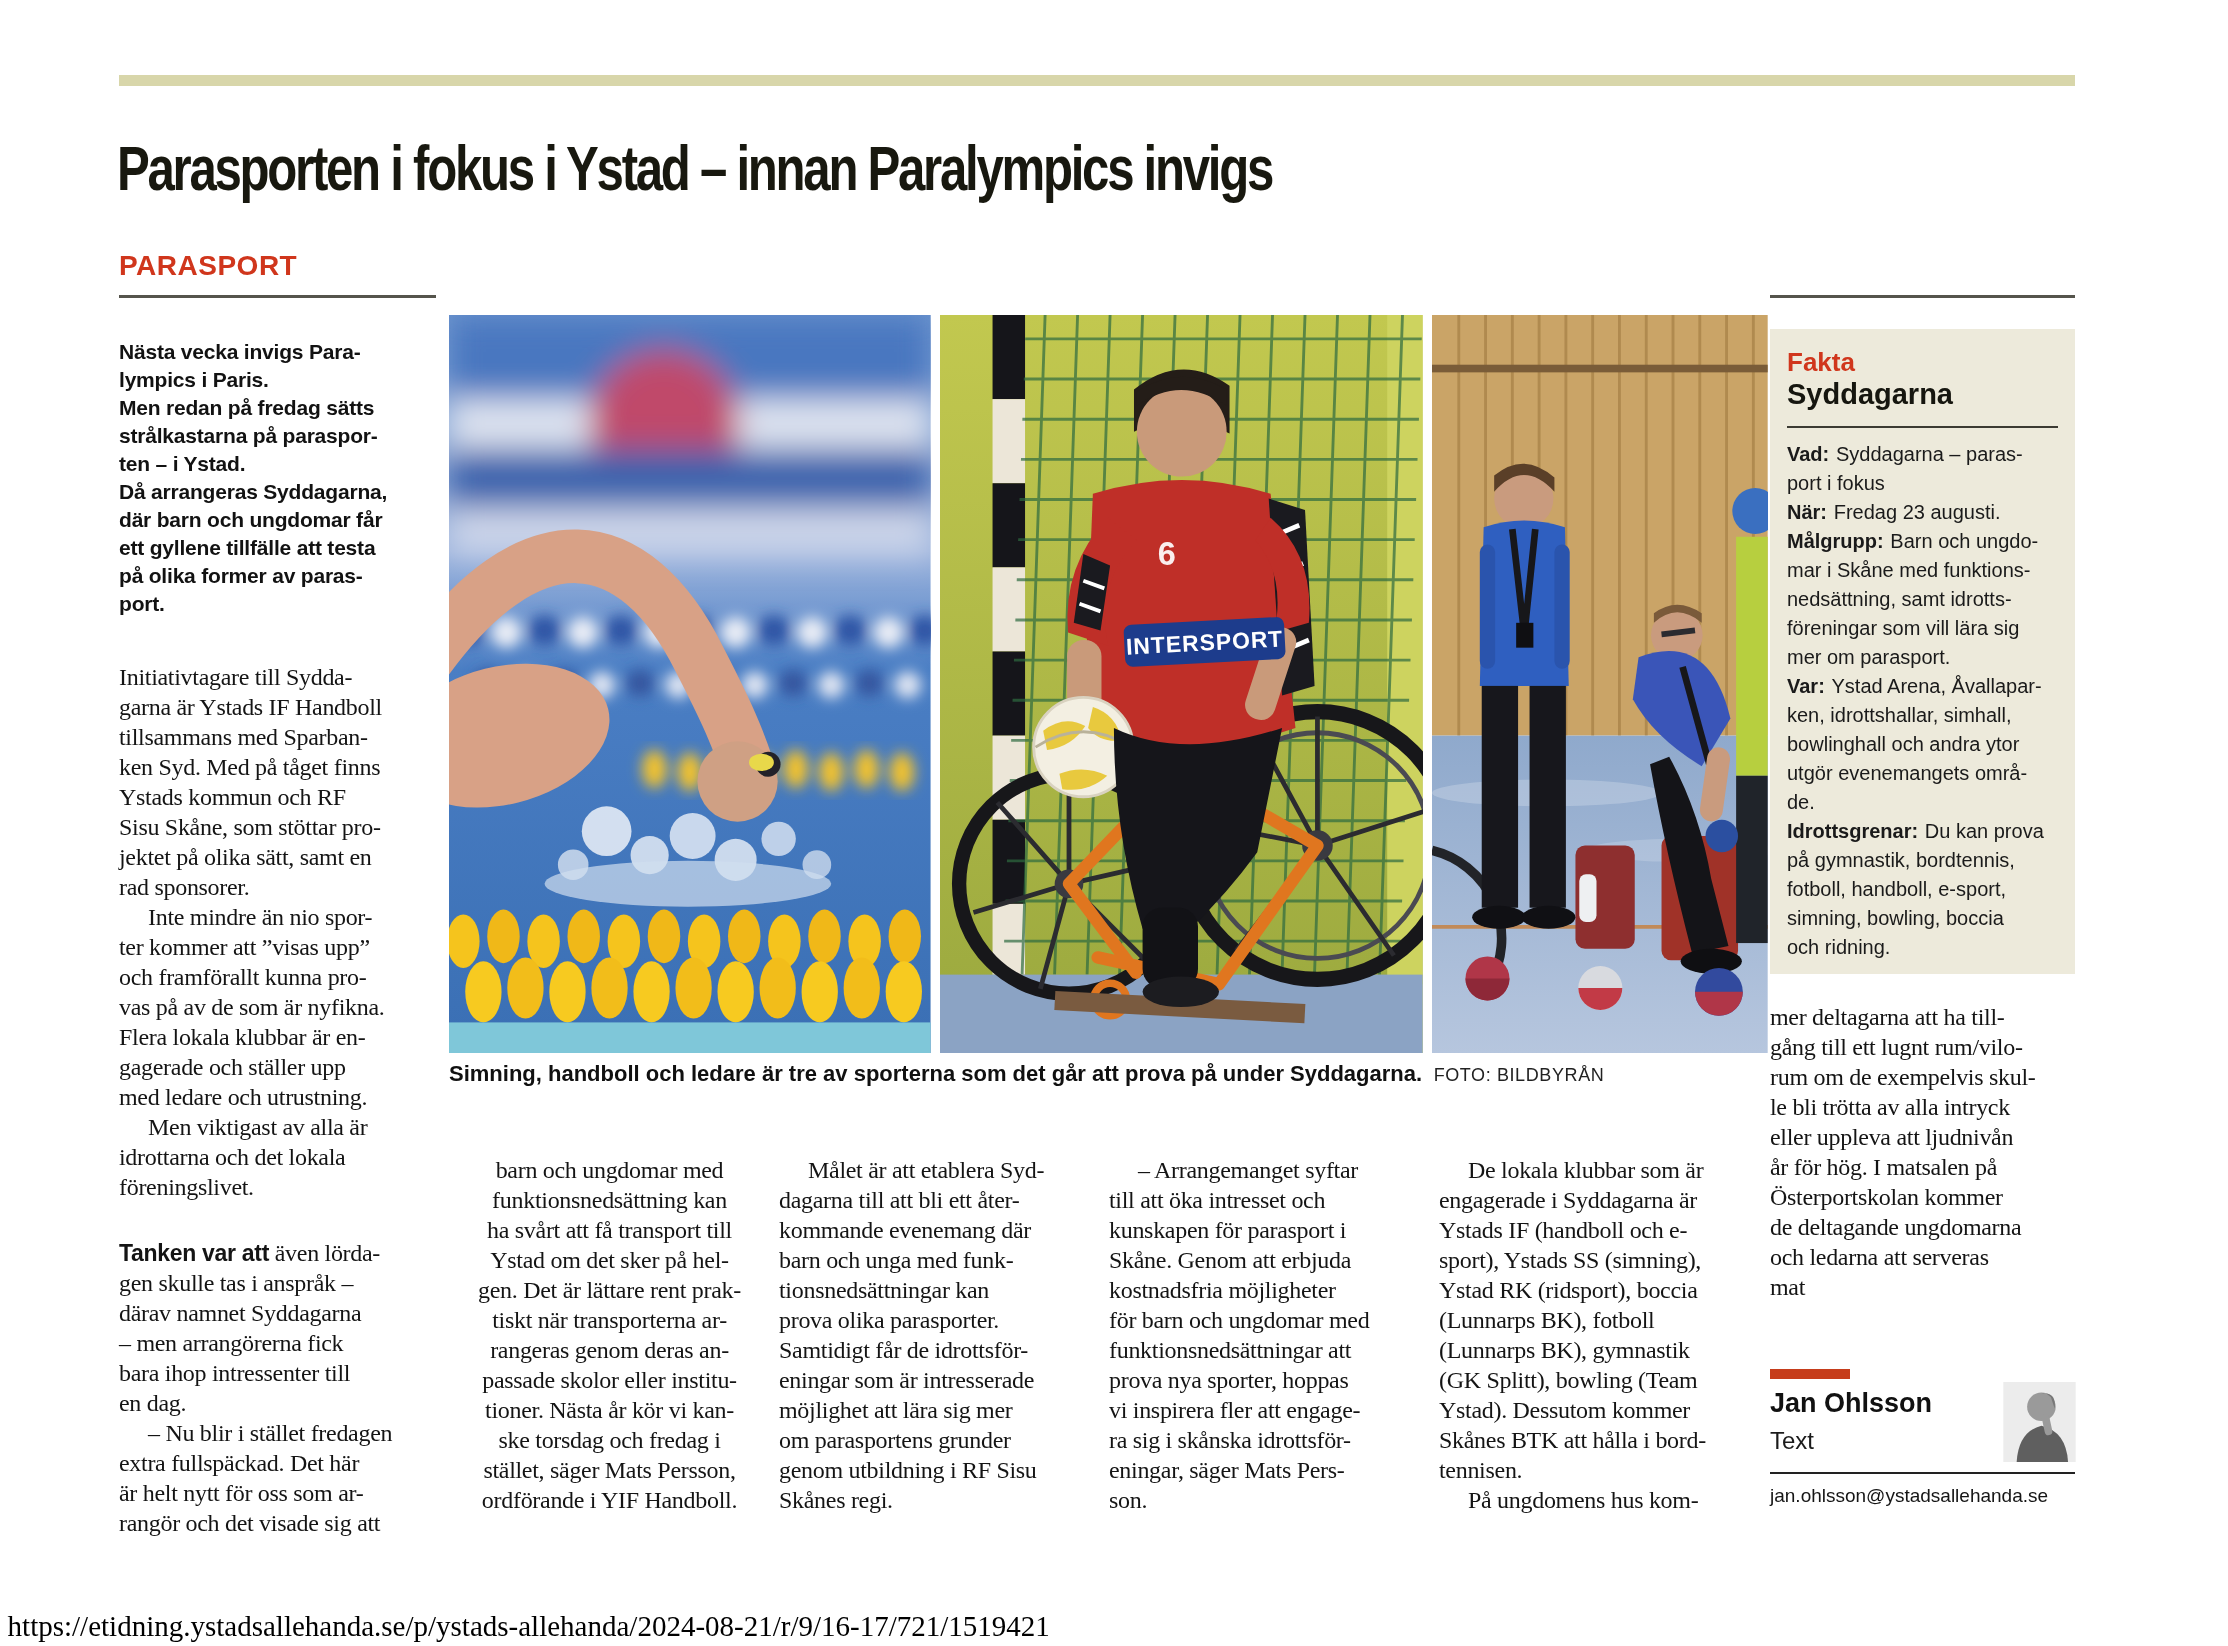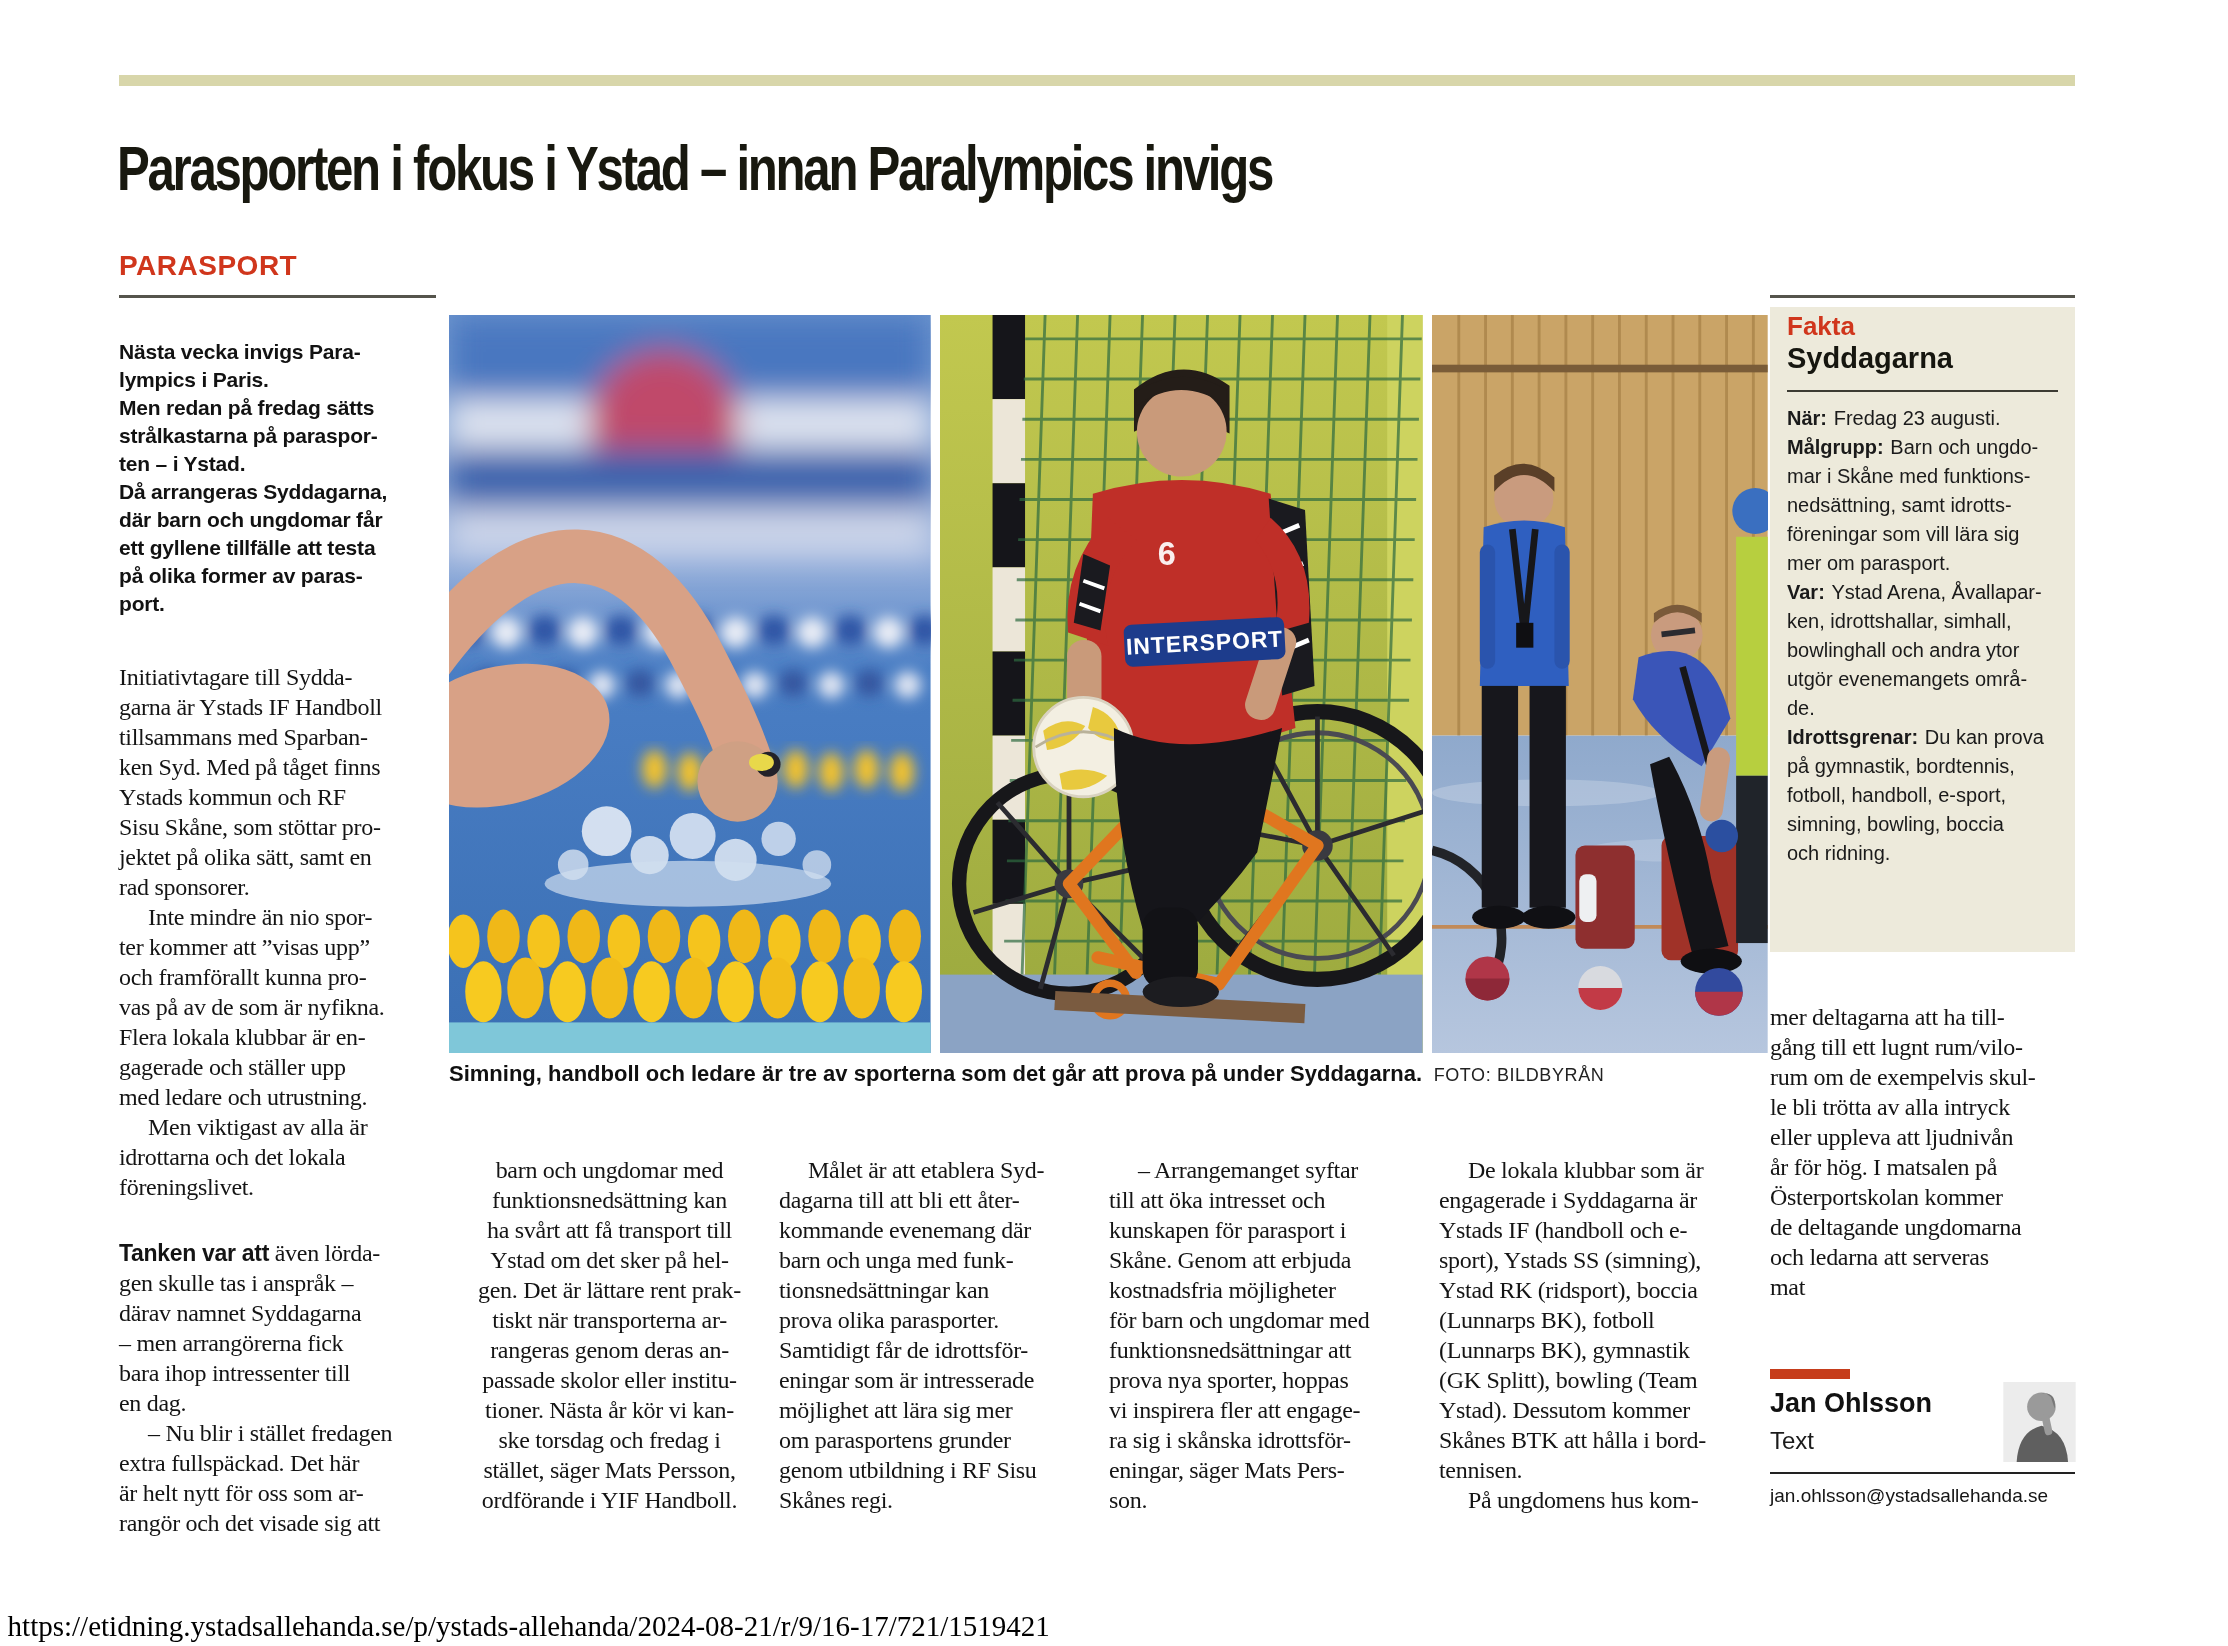--- a/index.html
+++ b/index.html
@@ -45,22 +45,22 @@
   .panel{height:100%;overflow:hidden;margin:0;padding:0;}
   .panel svg{width:100%;height:100%;display:block;}
   .p1{width:482px;} .p2{width:483px;} .p3{width:336px;}
   .caption{left:449px;top:1061px;width:1319px;font-size:22px;font-weight:700;color:#101010;}
   .credit{font-size:18px;font-weight:400;color:#222;letter-spacing:0.6px;margin-left:11.5px;}
   
   .colA{left:449px;top:1155px;text-align:center;} .colB{left:779px;top:1155px;}
   .colC{left:1109px;top:1155px;} .colD{left:1439px;top:1155px;}
   
   .fakta{
-    left:1770px;top:307px;width:305px;height:645px;background:var(--faktabg);
-    box-sizing:border-box;padding:5px 17px;
+    left:1770px;top:329px;width:305px;height:645px;background:var(--faktabg);
+    box-sizing:border-box;padding:19px 17px;
   }
   .fakta-label{color:var(--red);font-weight:700;font-size:26px;line-height:29px;}
   .fakta-title{font-weight:700;font-size:29px;line-height:34px;color:#16160f;}
   .fakta-rule{height:1.9px;background:#3c3b33;margin:15.3px 0 11.5px;}
   .fakta-item{font-size:20px;line-height:29px;color:#1a1a1a;}
   .fakta-item .fl{font-weight:700;margin-right:6.7px;}
   .fakta-item .ft{white-space:pre-line;}
   .col6{left:1770px;top:1002px;width:305px;}
   
   .byline-bar{left:1770px;top:1369px;width:80px;height:9.6px;background:#c63d1b;}
@@ -435,20 +435,22 @@
 Ystad). Dessutom kommer
 Skånes BTK att hålla i bord-
 tennisen.</p>
   <p class="serif para indent">På ungdomens hus kom-</p>
 </div>
 
 <aside class="abs fakta">
   <div class="fakta-label">Fakta</div>
   <div class="fakta-title">Syddagarna</div>
   <div class="fakta-rule"></div>
+  <div class="fakta-item"><span class="fl">Vad:</span><span class="ft">Syddagarna – paras-
+port i fokus</span></div>
   <div class="fakta-item"><span class="fl">När:</span><span class="ft">Fredag 23 augusti.</span></div>
   <div class="fakta-item"><span class="fl">Målgrupp:</span><span class="ft">Barn och ungdo-
 mar i Skåne med funktions-
 nedsättning, samt idrotts-
 föreningar som vill lära sig
 mer om parasport.</span></div>
   <div class="fakta-item"><span class="fl">Var:</span><span class="ft">Ystad Arena, Åvallapar-
 ken, idrottshallar, simhall,
 bowlinghall och andra ytor
 utgör evenemangets områ-

